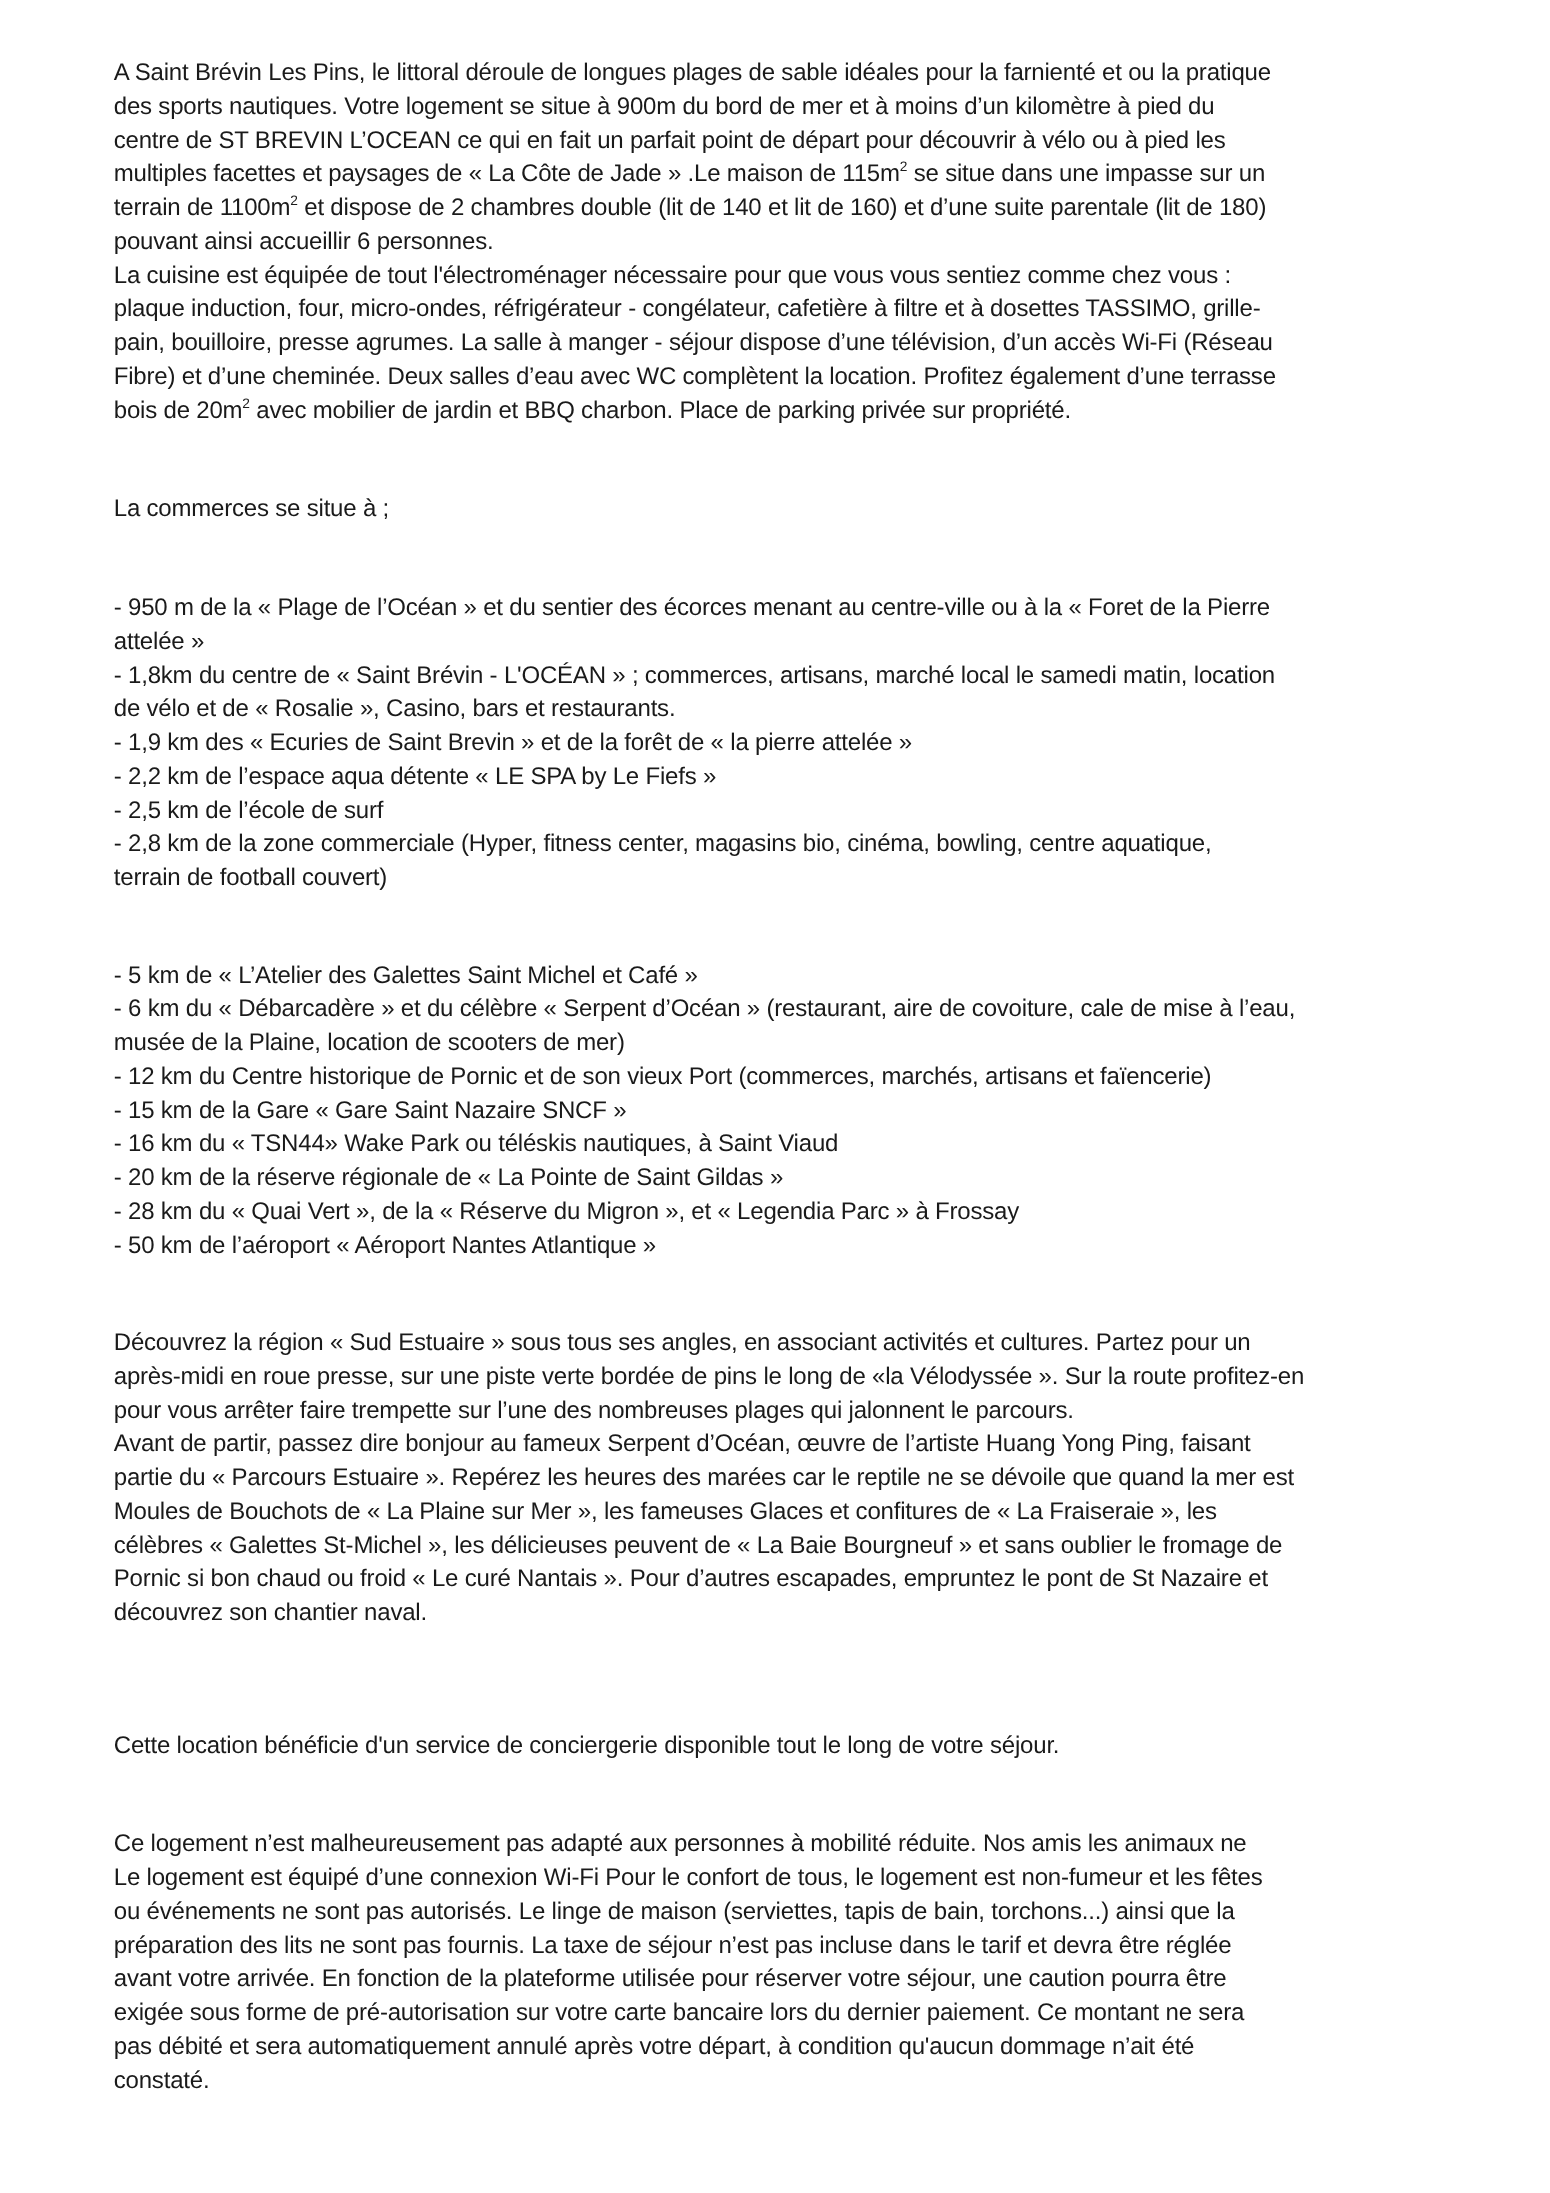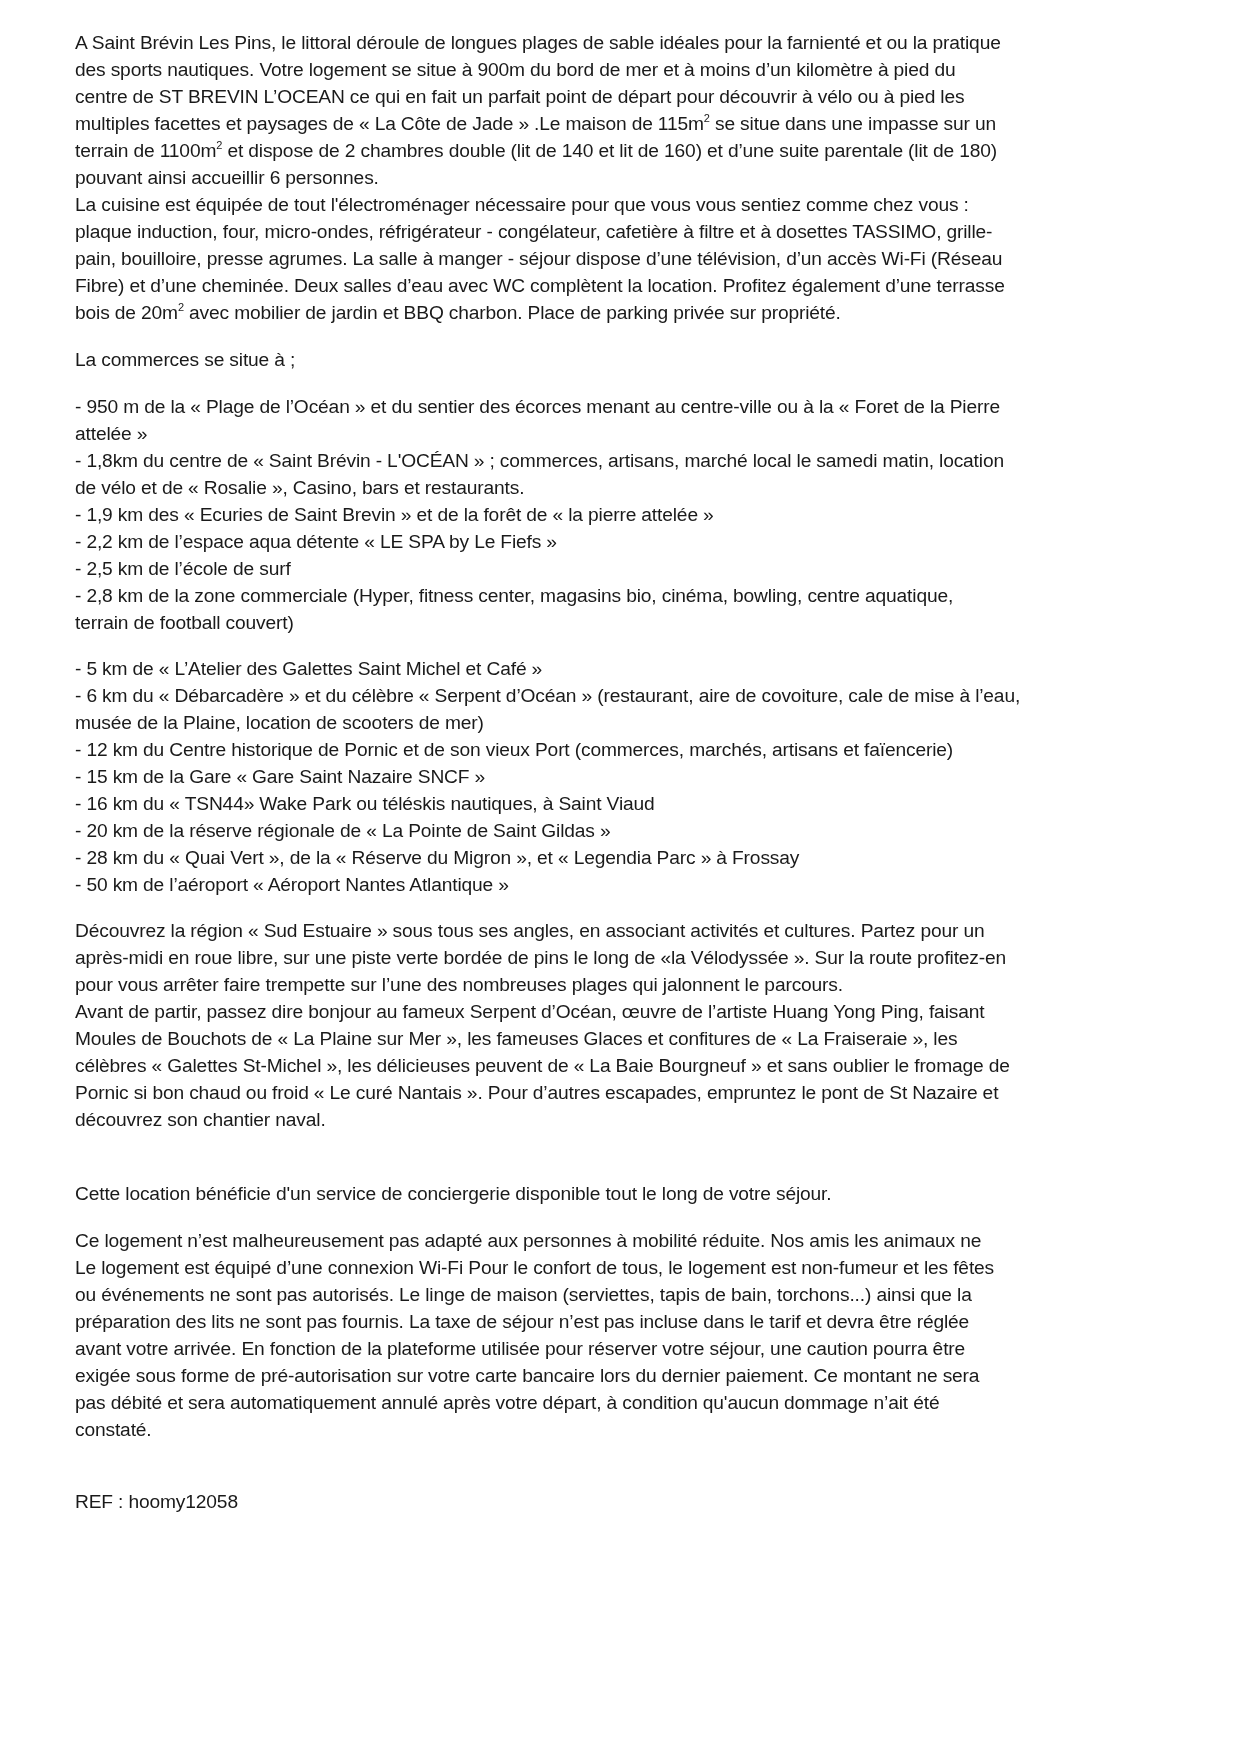--- a/index.html
+++ b/index.html
@@ -13,21 +13,21 @@
   }
   .page {
     position: absolute;
     left: 75px;
     top: 29px;
     width: 1120px;
     font-size: 19.2px;
     line-height: 27px;
     letter-spacing: -0.15px;
   }
-  .para { margin: 0; }
+  .para { margin: 16px; }
   .line { display: block; white-space: nowrap; }
   sup { font-size: 11px; line-height: 0; vertical-align: 8px; }
   .gap-s { height: 19px; }
   .gap-m { height: 20px; }
   .gap-l { height: 47px; }
   .gap-xl { height: 45px; }
 </style>
 </head>
 <body>
 
@@ -76,23 +76,24 @@
     <span class="line">- 16 km du « TSN44» Wake Park ou téléskis nautiques, à Saint Viaud</span>
     <span class="line">- 20 km de la réserve régionale de « La Pointe de Saint Gildas »</span>
     <span class="line">- 28 km du « Quai Vert », de la « Réserve du Migron », et « Legendia Parc » à Frossay</span>
     <span class="line">- 50 km de l’aéroport « Aéroport Nantes Atlantique »</span>
   </div>
 
   <div class="gap-s"></div>
 
   <div class="para">
     <span class="line">Découvrez la région « Sud Estuaire » sous tous ses angles, en associant activités et cultures. Partez pour un</span>
-    <span class="line">après-midi en roue libre, sur une piste verte bordée de pins le long de «la Vélodyssée ». Sur la route profitez-en</span>
+    <span class="line">après-midi en roue presse, sur une piste verte bordée de pins le long de «la Vélodyssée ». Sur la route profitez-en</span>
     <span class="line">pour vous arrêter faire trempette sur l’une des nombreuses plages qui jalonnent le parcours.</span>
     <span class="line">Avant de partir, passez dire bonjour au fameux Serpent d’Océan, œuvre de l’artiste Huang Yong Ping, faisant</span>
+    <span class="line">partie du « Parcours Estuaire ». Repérez les heures des marées car le reptile ne se dévoile que quand la mer est</span>
     <span class="line">Moules de Bouchots de « La Plaine sur Mer », les fameuses Glaces et confitures de « La Fraiseraie », les</span>
     <span class="line">célèbres « Galettes St-Michel », les délicieuses peuvent de « La Baie Bourgneuf » et sans oublier le fromage de</span>
     <span class="line">Pornic si bon chaud ou froid « Le curé Nantais ». Pour d’autres escapades, empruntez le pont de St Nazaire et</span>
     <span class="line">découvrez son chantier naval.</span>
   </div>
 
   <div class="gap-l"></div>
 
   <div class="para">Cette location bénéficie d'un service de conciergerie disponible tout le long de votre séjour.</div>
 

